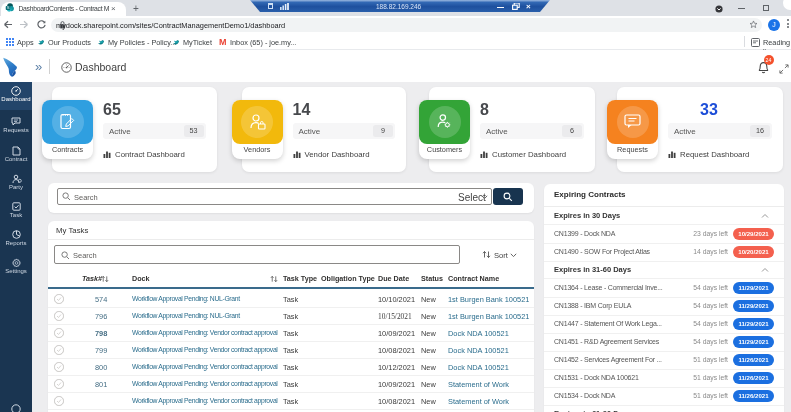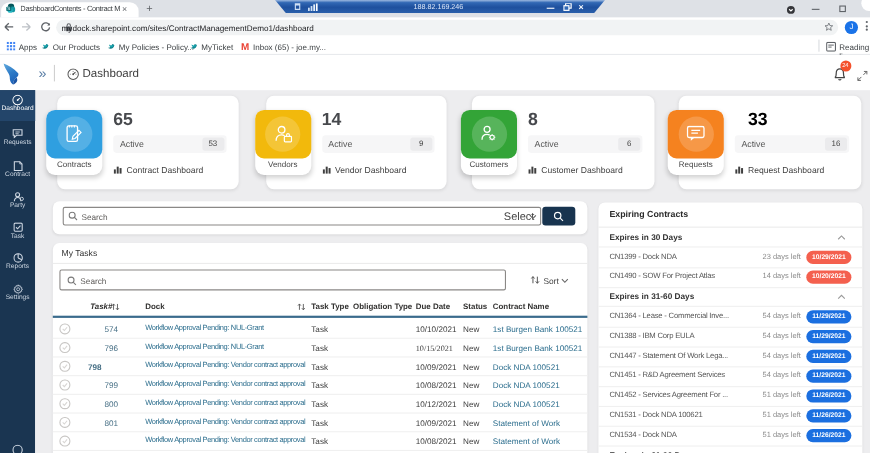--- a/index.html
+++ b/index.html
@@ -272,21 +272,21 @@
 <div class="abs" style="left:607px;top:100px;width:51px;height:59px;background:#fff;border-radius:8px;box-shadow:0 2px 5px rgba(0,0,0,0.18);"></div>
 <div class="abs" style="left:607px;top:100px;width:51px;height:43.5px;background:#f5821f;border-radius:8px;">
   <div class="abs" style="left:9.5px;top:5.5px;width:32px;height:32px;border-radius:16px;background:rgba(255,255,255,0.18);"></div>
   <svg class="abs" style="left:17px;top:14px;" width="17" height="15" viewBox="0 0 17 15">
       <rect x="1" y="1" width="15" height="10" rx="1.5" fill="none" stroke="#fff" stroke-width="1.2"></rect>
       <path d="M4 11 v3 l3.5 -3" fill="#fff"></path>
       <path d="M4.5 4.5 h8 M4.5 7 h6" stroke="#fff" stroke-width="1.1"></path>
     </svg>
 </div>
 <div class="abs" style="left:607px;top:145px;width:51px;text-align:center;font-size:7.3px;color:#444;">Requests</div>
-<div class="abs" style="left:680px;top:100.5px;font-size:16px;font-weight:700;color:#000000;">33</div>
+<div class="abs" style="left:700px;top:100.5px;font-size:16px;font-weight:700;color:#1d4ed8;">33</div>
 <div class="abs" style="left:668px;top:123px;width:104px;height:15.5px;background:#f6f6f7;border-radius:3px;"></div>
 <div class="abs" style="left:674px;top:127px;font-size:8px;color:#555;">Active</div>
 <div class="abs" style="left:750px;top:124.8px;width:20px;height:12px;background:#ebebed;border-radius:2.5px;font-size:7.2px;color:#444;text-align:center;line-height:12px;">16</div>
 <svg class="abs" style="left:668px;top:148.5px;" width="9" height="9" viewBox="0 0 9 9">
     <rect x="0.5" y="5" width="1.8" height="4" fill="#3f3f3f"></rect>
     <rect x="3.1" y="2.5" width="1.8" height="6.5" fill="#3f3f3f"></rect>
     <rect x="5.7" y="3.8" width="1.8" height="5.2" fill="#3f3f3f"></rect>
   </svg>
 <div class="abs" style="left:680px;top:149.5px;font-size:7.8px;color:#3f3f3f;">Request Dashboard</div>
 
@@ -363,21 +363,21 @@
 <div class="abs" style="left:283px;top:311.7px;font-size:7.4px;color:#3b3b3b;">Task</div>
 <div class="abs" style="left:378px;top:311.7px;font-size:7.4px;color:#3b3b3b;font-family:Liberation Serif, serif;">10/15/2021</div>
 <div class="abs" style="left:421px;top:311.7px;font-size:7.4px;color:#3b3b3b;">New</div>
 <div class="abs" style="left:448px;top:311.7px;font-size:7.4px;color:#2b6d8d;white-space:nowrap;">1st Burgen Bank 100521</div>
 <div class="abs" style="left:48px;top:324.0px;width:486px;height:1px;background:#f0f0f0;"></div>
 
 <div class="abs" style="left:54px;top:328.0px;width:9.5px;height:9.5px;border:1.2px solid #c8c6c4;border-radius:50%;"></div>
 <svg class="abs" style="left:56px;top:330.0px;" width="6" height="6" viewBox="0 0 6 6">
     <path d="M1 3 l1.5 1.5 L5 1.5" fill="none" stroke="#d8d6d4" stroke-width="1"></path>
   </svg>
-<div class="abs" style="left:80px;top:328.7px;font-size:7.4px;color:#456e84;font-weight:bold;">798</div>
+<div class="abs" style="left:95px;top:328.7px;font-size:7.4px;color:#456e84;font-weight:bold;">798</div>
 <div class="abs" style="left:132px;top:328.7px;font-size:6.8px;letter-spacing:-0.33px;color:#2b6d8d;">Workflow Approval Pending: Vendor contract approval</div>
 <div class="abs" style="left:283px;top:328.7px;font-size:7.4px;color:#3b3b3b;">Task</div>
 <div class="abs" style="left:378px;top:328.7px;font-size:7.4px;color:#3b3b3b;">10/09/2021</div>
 <div class="abs" style="left:421px;top:328.7px;font-size:7.4px;color:#3b3b3b;">New</div>
 <div class="abs" style="left:448px;top:328.7px;font-size:7.4px;color:#2b6d8d;white-space:nowrap;">Dock NDA 100521</div>
 <div class="abs" style="left:48px;top:341.0px;width:486px;height:1px;background:#f0f0f0;"></div>
 
 <div class="abs" style="left:54px;top:345.0px;width:9.5px;height:9.5px;border:1.2px solid #c8c6c4;border-radius:50%;"></div>
 <svg class="abs" style="left:56px;top:347.0px;" width="6" height="6" viewBox="0 0 6 6">
     <path d="M1 3 l1.5 1.5 L5 1.5" fill="none" stroke="#d8d6d4" stroke-width="1"></path>

